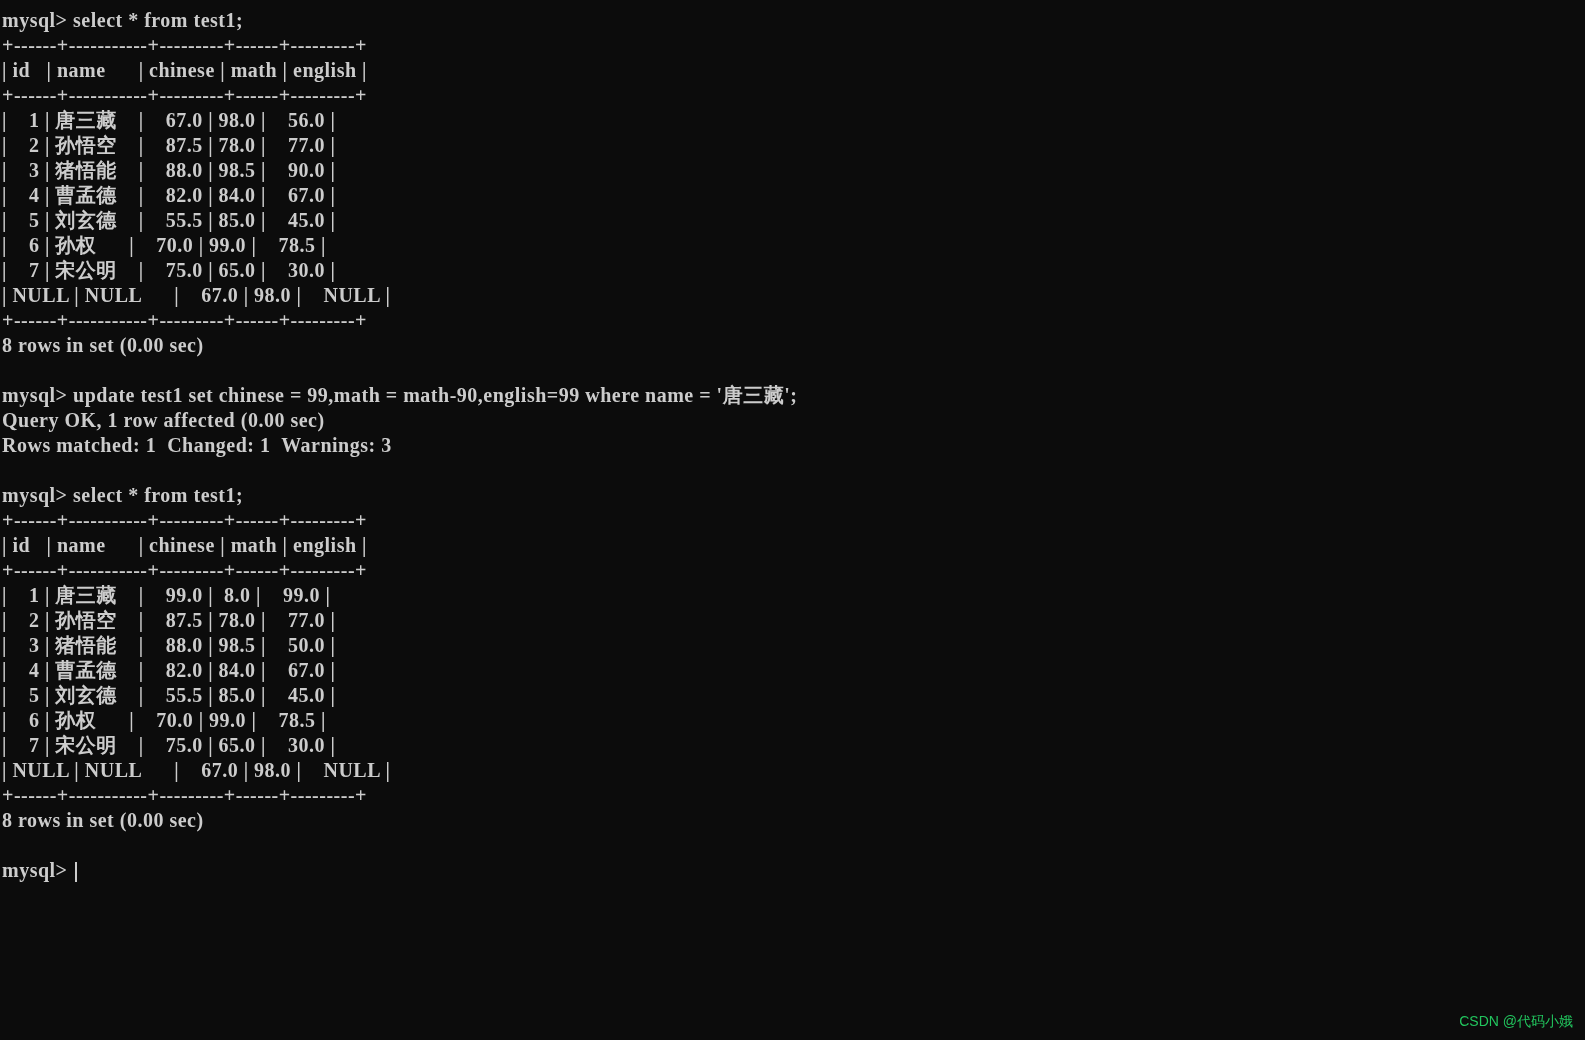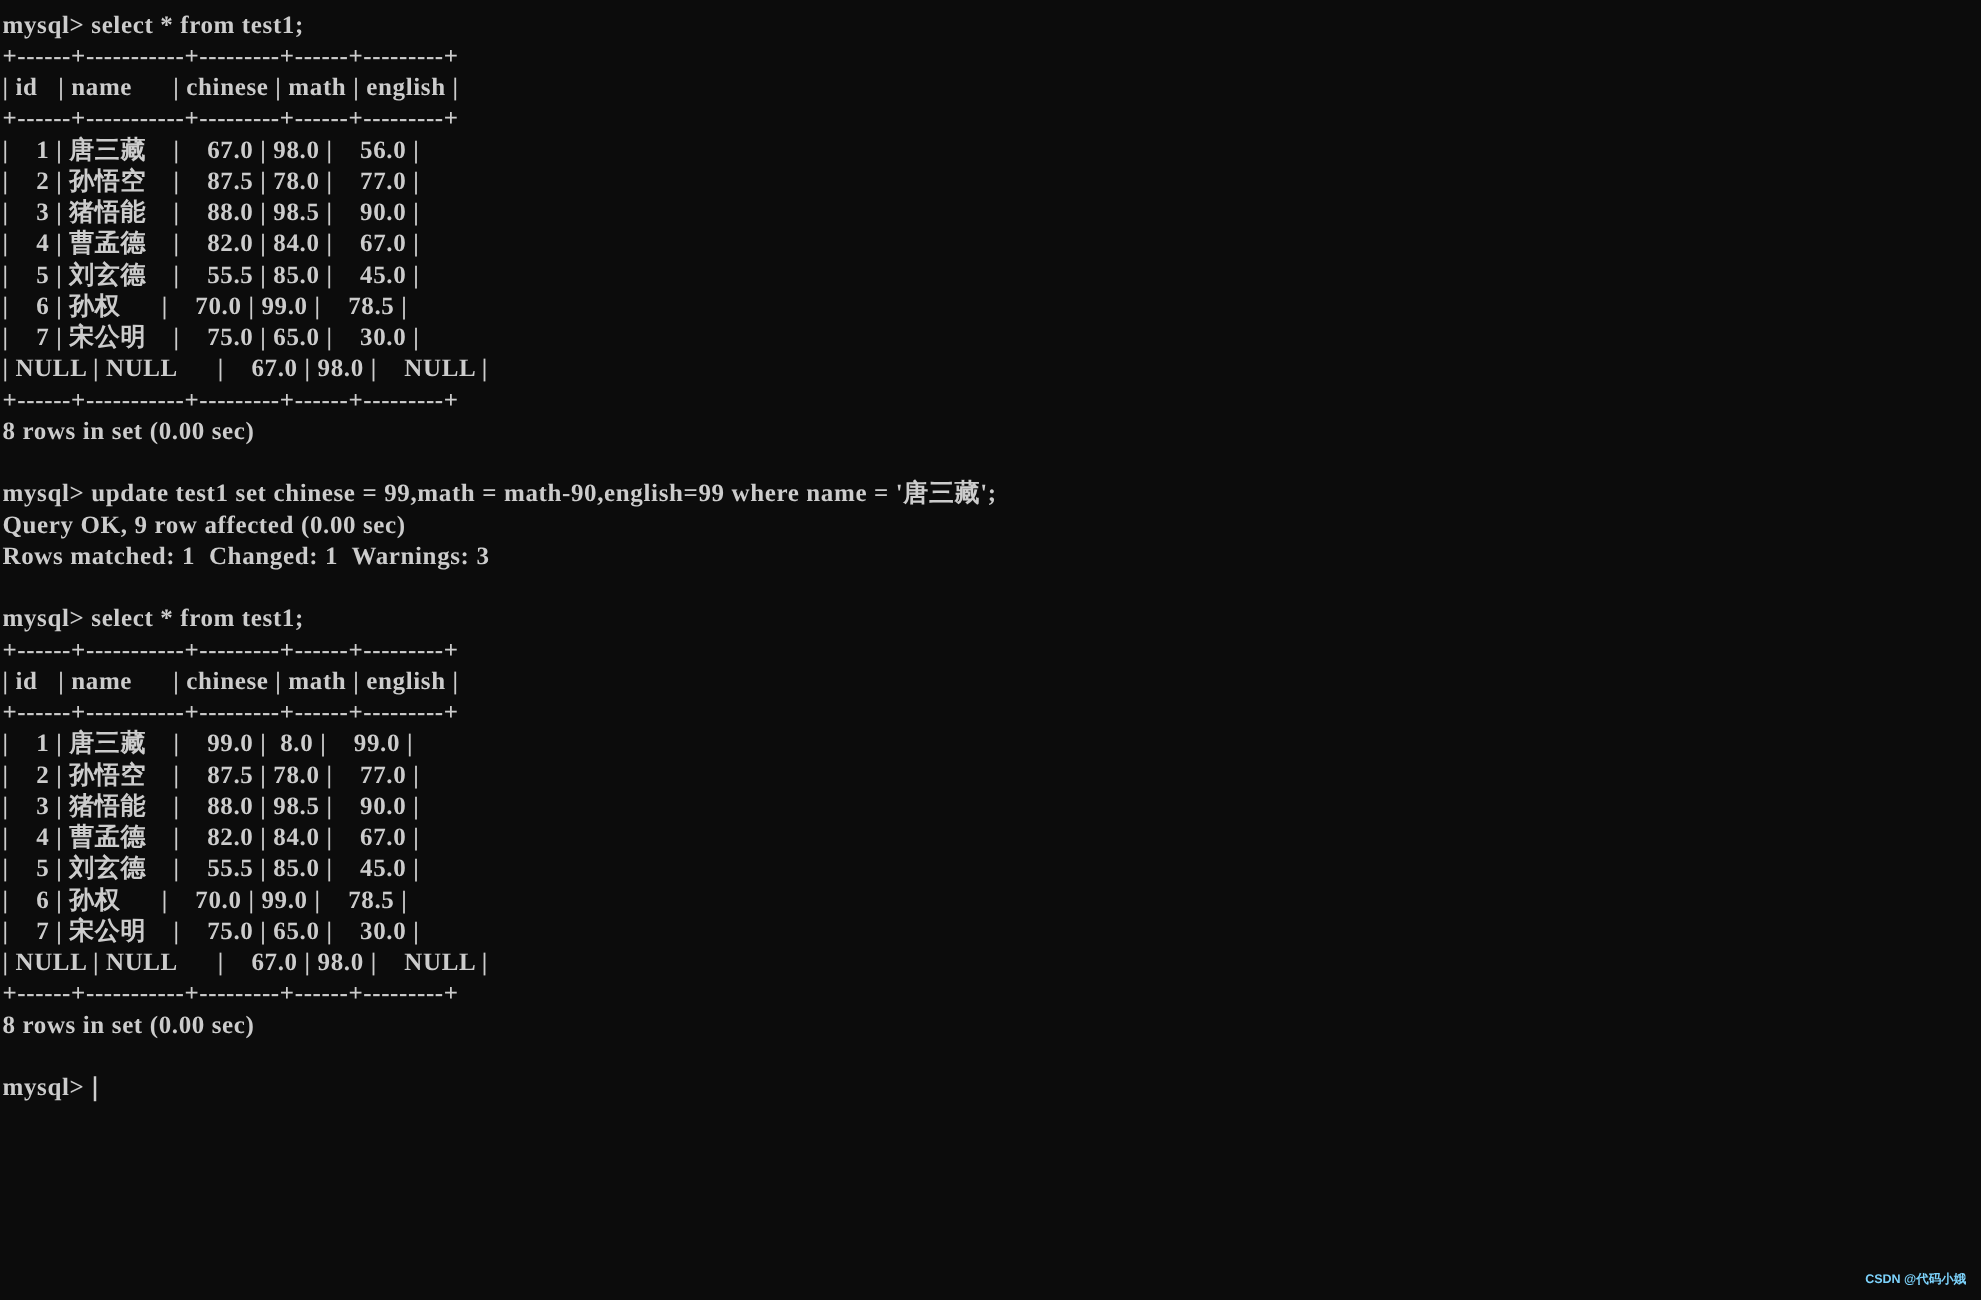--- a/index.html
+++ b/index.html
@@ -21,23 +21,23 @@
       position: relative;
     }
     pre {
       font-family: Liberation Serif, serif;
       white-space: pre;
     }
     .watermark {
       position: absolute;
       bottom: 10px;
       right: 12px;
-      color: #7dd3fc;
-      font-size: 10px;
-      font-weight: bold;
+      color: #22c55e;
+      font-size: 14px;
+      font-weight: normal;
       letter-spacing: 0px;
       font-family: Arial, sans-serif;
     }
     .cursor {
       display: inline-block;
       width: 2px;
       height: 20px;
       background-color: #cccccc;
       vertical-align: middle;
       margin-left: 2px;
@@ -55,30 +55,30 @@
 |    3 | 猪悟能    |    88.0 | 98.5 |    90.0 |
 |    4 | 曹孟德    |    82.0 | 84.0 |    67.0 |
 |    5 | 刘玄德    |    55.5 | 85.0 |    45.0 |
 |    6 | 孙权      |    70.0 | 99.0 |    78.5 |
 |    7 | 宋公明    |    75.0 | 65.0 |    30.0 |
 | NULL | NULL      |    67.0 | 98.0 |    NULL |</span>
 <span>+------+-----------+---------+------+---------+</span>
 <span>8 rows in set (0.00 sec)</span>
 
 <span>mysql&gt;</span> <span>update test1 set chinese = 99,math = math-90,english=99 where name = '唐三藏';</span>
-<span>Query OK, 9 row affected (0.00 sec)</span>
+<span>Query OK, 1 row affected (0.00 sec)</span>
 <span>Rows matched: 1  Changed: 1  Warnings: 3</span>
 
 <span>mysql&gt;</span> <span>select * from test1;</span>
 <span>+------+-----------+---------+------+---------+</span>
 <span>| id   | name      | chinese | math | english |</span>
 <span>+------+-----------+---------+------+---------+</span>
 <span id="table2-rows">|    1 | 唐三藏    |    99.0 |  8.0 |    99.0 |
 |    2 | 孙悟空    |    87.5 | 78.0 |    77.0 |
-|    3 | 猪悟能    |    88.0 | 98.5 |    90.0 |
+|    3 | 猪悟能    |    88.0 | 98.5 |    50.0 |
 |    4 | 曹孟德    |    82.0 | 84.0 |    67.0 |
 |    5 | 刘玄德    |    55.5 | 85.0 |    45.0 |
 |    6 | 孙权      |    70.0 | 99.0 |    78.5 |
 |    7 | 宋公明    |    75.0 | 65.0 |    30.0 |
 | NULL | NULL      |    67.0 | 98.0 |    NULL |</span>
 <span>+------+-----------+---------+------+---------+</span>
 <span>8 rows in set (0.00 sec)</span>
 
 <span>mysql&gt;</span> <span class="cursor"></span></pre>
 

